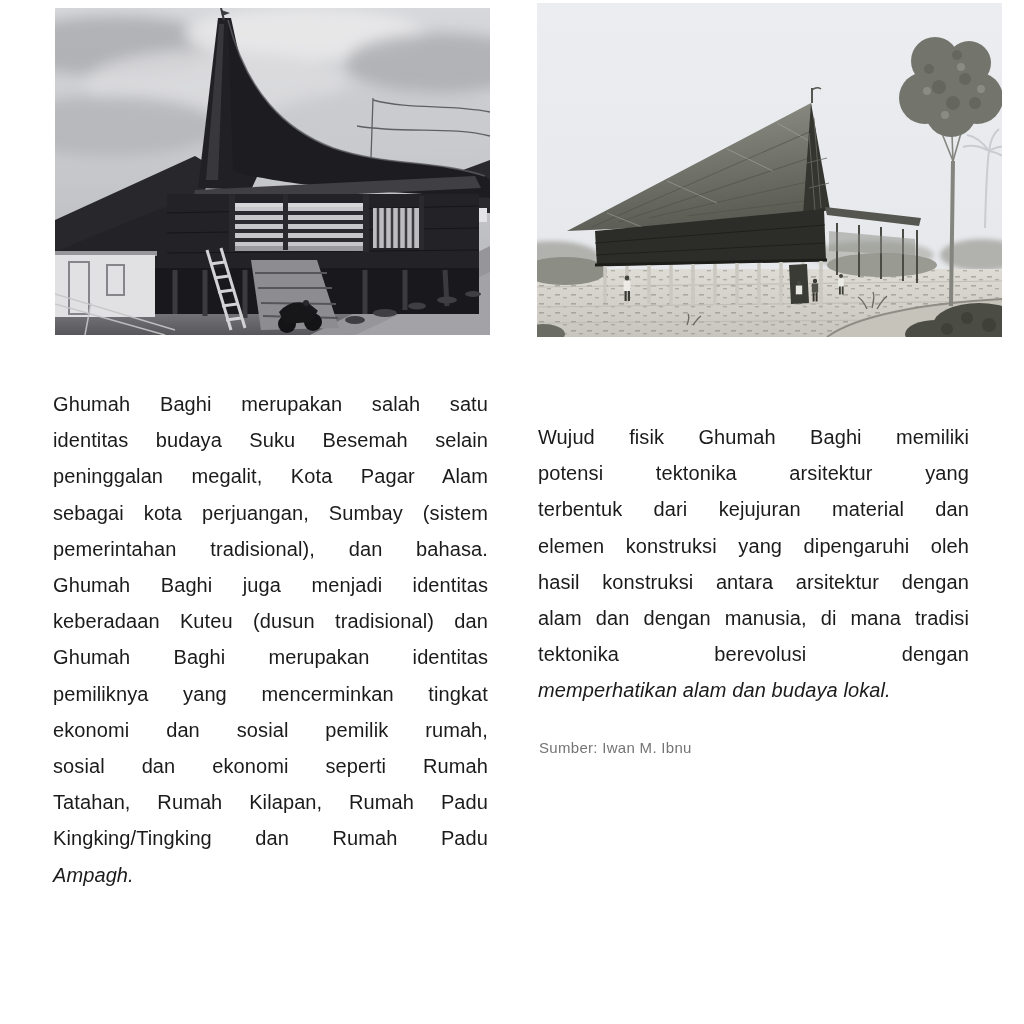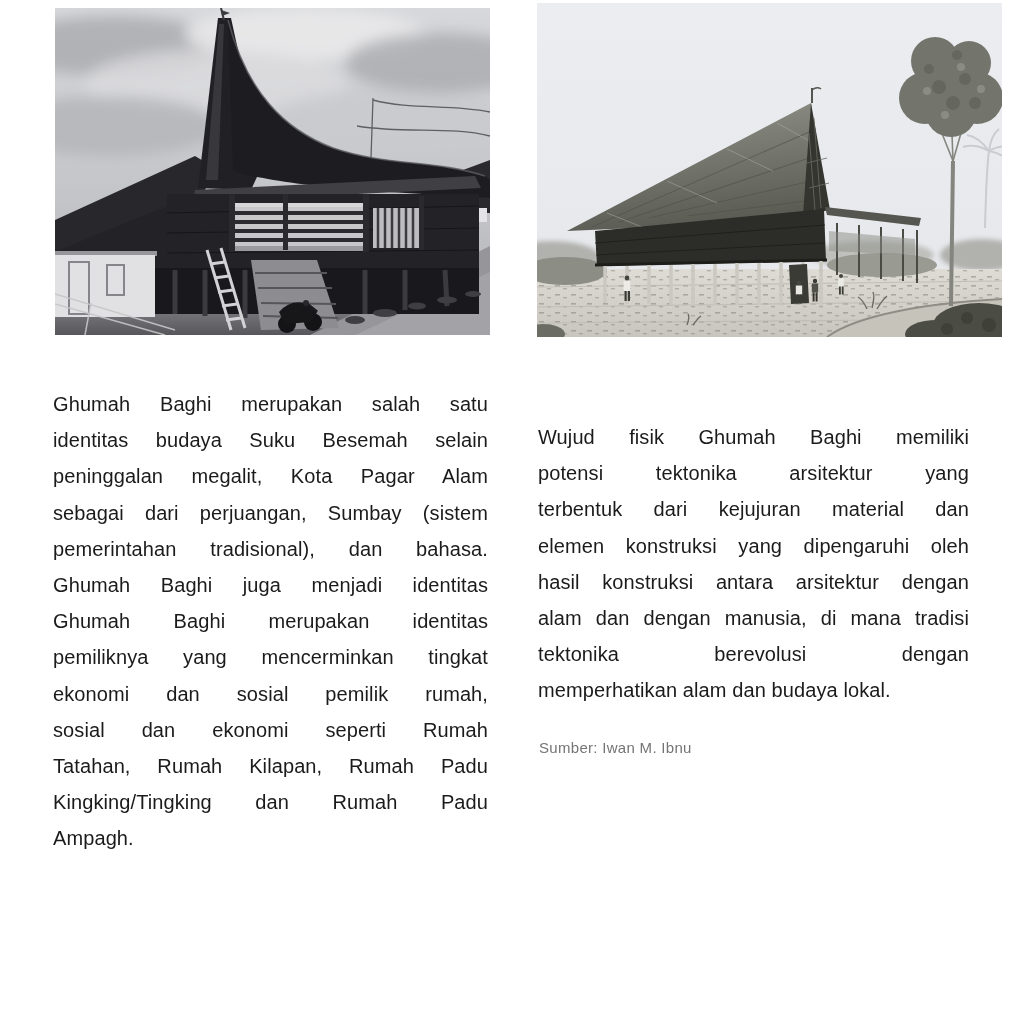--- a/index.html
+++ b/index.html
@@ -8,21 +8,21 @@
 
   figure.photo{position:absolute;margin:0;padding:0;overflow:hidden;}
   figure.photo svg{display:block;width:100%;height:100%;}
   #photo-left{left:55px;top:8px;width:435px;height:327px;}
   #photo-right{left:537px;top:3px;width:465px;height:334px;}
 
   .col{position:absolute;color:#1b1b1b;font-size:20px;line-height:36.2px;letter-spacing:0.1px;}
   .col-left{left:53px;top:386px;width:435px;}
   .col-right{left:538px;top:386px;width:431px;margin-top:33px;}
   .jline{text-align:justify;text-align-last:justify;}
-  .jline.jlast{text-align-last:left;}
+  .jline.jlast{text-align-last:left;font-style:italic;}
 
   .caption{position:absolute;left:539px;top:703px;font-size:15px;color:#757575;letter-spacing:0.3px;margin-top:36px;}
 
   .footer{position:absolute;left:53px;top:962px;display:flex;align-items:center;gap:11px;}
   .sq{width:20px;height:20px;background:#C9114E;display:inline-block;flex:0 0 auto;}
   .footer-link{color:#C02A5C;font-size:18px;text-decoration:none;letter-spacing:0.2px;cursor:pointer;text-align:right;}
 
   .logo{position:absolute;left:849px;top:948px;height:52px;display:flex;align-items:center;margin-top:18px;}
   .jaai{font-size:41px;font-weight:500;color:#161616;letter-spacing:-1.2px;line-height:1;
         transform:scaleX(0.70);transform-origin:left center;display:inline-block;margin-right:-22px;}
@@ -333,23 +333,24 @@
           <circle cx="410" cy="326" r="6"></circle>
       </g>
       <ellipse cx="6" cy="331" rx="22" ry="10" fill="#6b6c63"></ellipse>
     </svg>
   </figure>
 
   <div class="col col-left">
       <div class="jline">Ghumah Baghi merupakan salah satu</div>
       <div class="jline">identitas budaya Suku Besemah selain</div>
       <div class="jline">peninggalan megalit, Kota Pagar Alam</div>
-      <div class="jline">sebagai dari perjuangan, Sumbay (sistem</div>
+      <div class="jline">sebagai kota perjuangan, Sumbay (sistem</div>
       <div class="jline">pemerintahan tradisional), dan bahasa.</div>
       <div class="jline">Ghumah Baghi juga menjadi identitas</div>
+      <div class="jline">keberadaan Kuteu (dusun tradisional) dan</div>
       <div class="jline">Ghumah Baghi merupakan identitas</div>
       <div class="jline">pemiliknya yang mencerminkan tingkat</div>
       <div class="jline">ekonomi dan sosial pemilik rumah,</div>
       <div class="jline">sosial dan ekonomi seperti Rumah</div>
       <div class="jline">Tatahan, Rumah Kilapan, Rumah Padu</div>
       <div class="jline">Kingking/Tingking dan Rumah Padu</div>
       <div class="jline jlast">Ampagh.</div>
     </div>
   <div class="col col-right">
       <div class="jline">Wujud fisik Ghumah Baghi memiliki</div>

